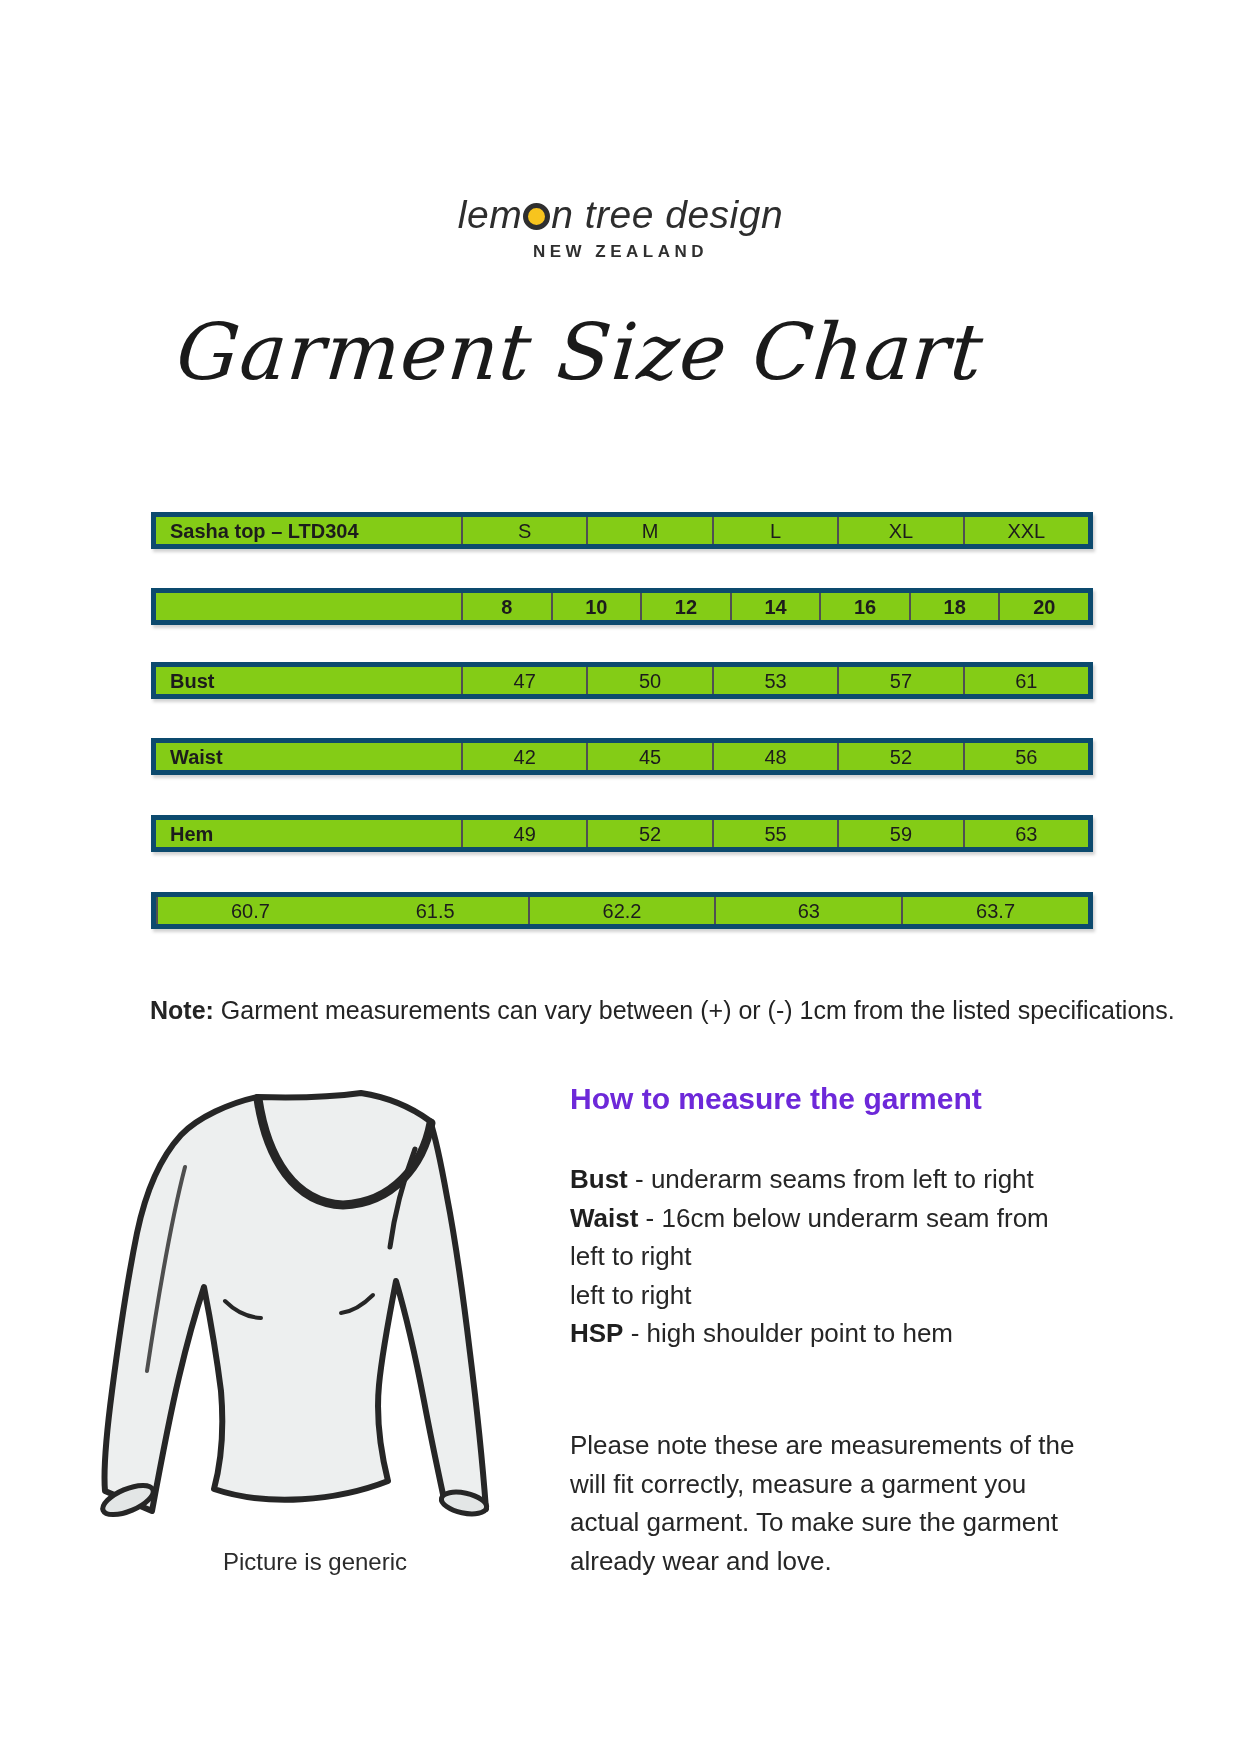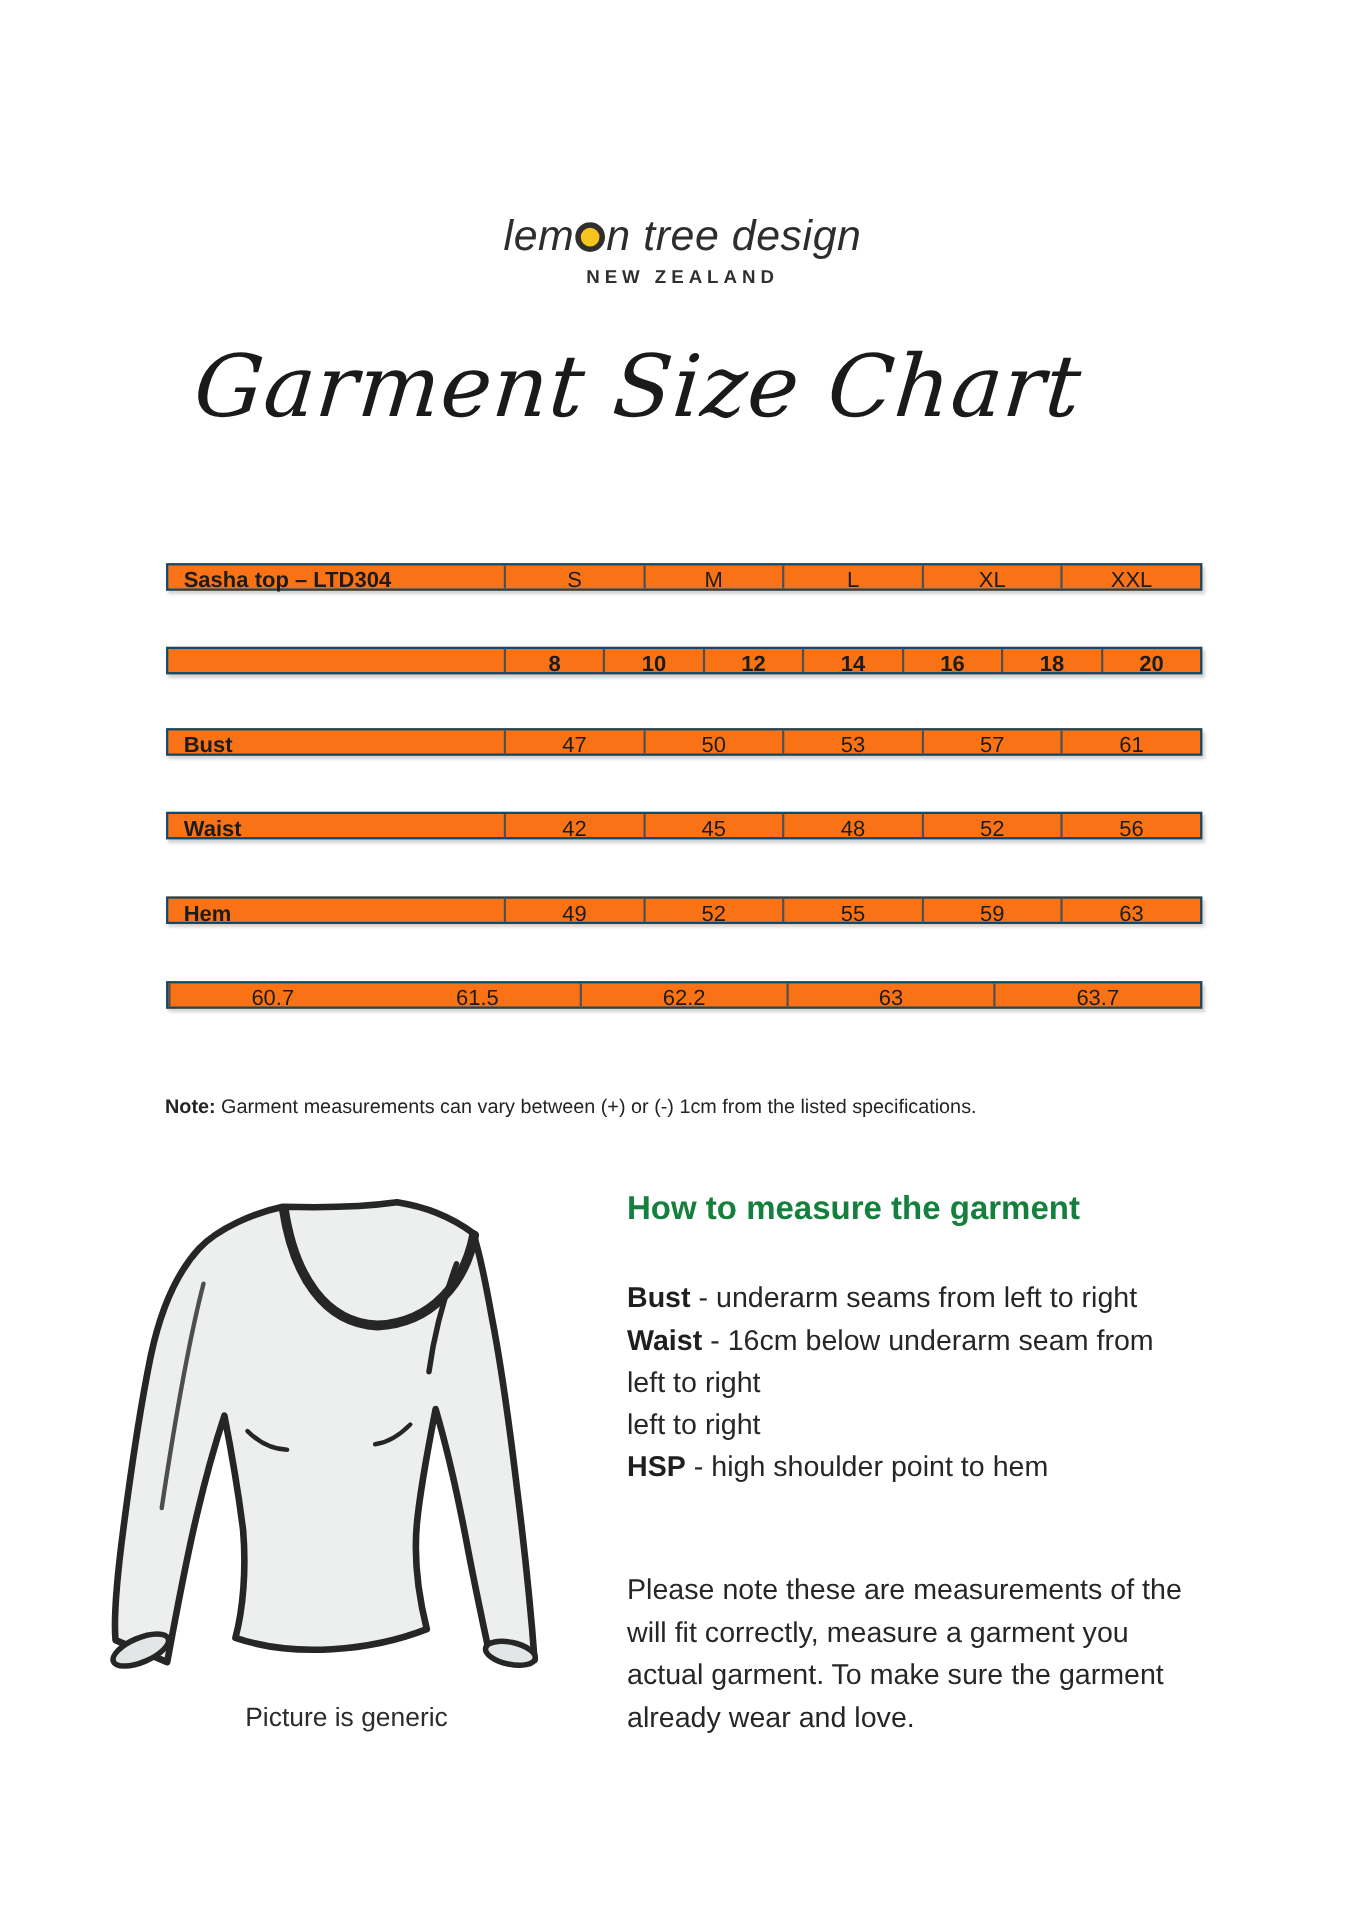--- a/index.html
+++ b/index.html
@@ -25,53 +25,53 @@
     position:absolute;top:306px;left:150px;width:860px;
     text-align:center;
     font-family:"DejaVu Serif","Liberation Serif",serif;
     font-style:italic;font-weight:400;
     font-size:78px;letter-spacing:1px;
     color:#1a1a1a;line-height:1.2;
     transform:skewX(-5deg);
   }
   
   .strip{
-    position:absolute;left:151px;width:942px;height:25px;
-    box-sizing:border-box;border:2px solid #0c4a6e;background:#f97316;
+    position:absolute;left:151px;width:942px;height:37px;
+    box-sizing:border-box;border:5px solid #0c4a6e;background:#84cc16;
     box-shadow:2px 3px 3px rgba(0,0,0,0.18);
     display:flex;align-items:stretch;
     font-size:20px;line-height:29px;color:#1c1c1c;
   }
   .strip .label{
     flex:0 0 307px;box-sizing:border-box;padding-left:14px;
     font-weight:700;border-right:2px solid #4f5052;
     text-align:left;white-space:nowrap;
   }
   .strip .cell{
     flex:1 1 0;text-align:center;border-left:2px solid #4f5052;
   }
   .strip .cell:nth-child(2){border-left:none;}
   .strip.sizes  .cell{font-weight:400;}
   .strip.nums   .cell{font-weight:700;}
   .strip.vals   .cell{font-weight:400;}
   .r1{top:512px;} .r2{top:588px;} .r3{top:662px;}
   .r4{top:738px;} .r5{top:815px;} .r6{top:892px;}
   
-  .note{position:absolute;left:150px;top:996px;font-size:18px;color:#242424;}
+  .note{position:absolute;left:150px;top:996px;font-size:25px;color:#242424;}
   .note b{font-weight:700;}
   
   .garment{position:absolute;left:95px;top:1070px;width:400px;height:470px;}
   .caption{
     position:absolute;left:115px;top:1548px;width:400px;
     text-align:center;font-size:24px;color:#2b2b2b;
   }
   
   .howto-heading{
     position:absolute;left:570px;top:1082px;
-    font-size:30px;font-weight:700;color:#15803d;
+    font-size:30px;font-weight:700;color:#6d28d9;
   }
   .howto-lines{
     position:absolute;left:570px;top:1160px;
     font-size:26px;line-height:38.6px;color:#262626;width:660px;
   }
   .howto-lines b{font-weight:700;color:#1f1f1f;}
   .howto-para{
     position:absolute;left:570px;top:1426px;
     font-size:26px;line-height:38.6px;color:#262626;width:660px;
   }

